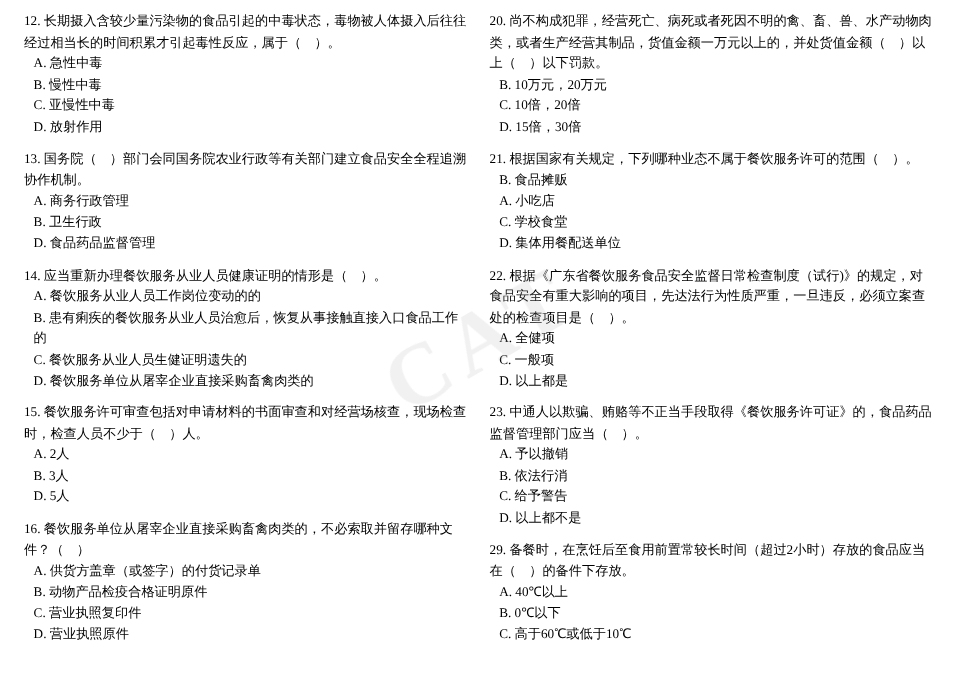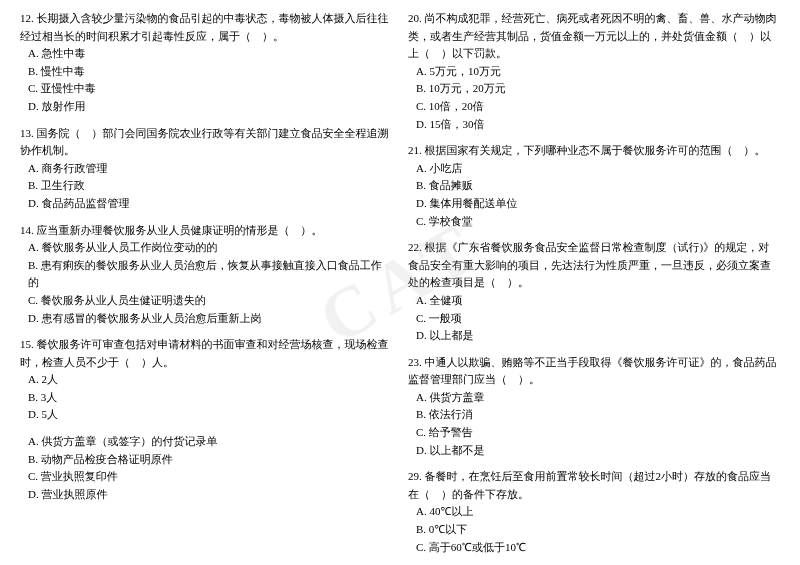--- a/index.html
+++ b/index.html
@@ -78,67 +78,67 @@
         <div class="option">A. 商务行政管理</div>
         <div class="option">B. 卫生行政</div>
         <div class="option">D. 食品药品监督管理</div>
       </div>
 
       <div class="question-block">
         <div class="question-title">14. 应当重新办理餐饮服务从业人员健康证明的情形是（　）。</div>
         <div class="option">A. 餐饮服务从业人员工作岗位变动的的</div>
         <div class="option">B. 患有痢疾的餐饮服务从业人员治愈后，恢复从事接触直接入口食品工作的</div>
         <div class="option">C. 餐饮服务从业人员生健证明遗失的</div>
-        <div class="option">D. 患有感冒的餐饮服务从业人员治愈后重新上岗</div>
+        <div class="option">D. 餐饮服务单位从屠宰企业直接采购畜禽肉类的</div>
       </div>
 
       <div class="question-block">
         <div class="question-title">15. 餐饮服务许可审查包括对申请材料的书面审查和对经营场核查，现场检查时，检查人员不少于（　）人。</div>
         <div class="option">A. 2人</div>
         <div class="option">B. 3人</div>
         <div class="option">D. 5人</div>
       </div>
 
       <div class="question-block">
+        <div class="question-title">16. 餐饮服务单位从屠宰企业直接采购畜禽肉类的，不必索取并留存哪种文件？（　）</div>
         <div class="option">A. 供货方盖章（或签字）的付货记录单</div>
         <div class="option">B. 动物产品检疫合格证明原件</div>
         <div class="option">C. 营业执照复印件</div>
         <div class="option">D. 营业执照原件</div>
       </div>
 
     </div>
 
     <div class="column">
 
       <div class="question-block">
         <div class="question-title">20. 尚不构成犯罪，经营死亡、病死或者死因不明的禽、畜、兽、水产动物肉类，或者生产经营其制品，货值金额一万元以上的，并处货值金额（　）以上（　）以下罚款。</div>
-        <div class="option">A. 5万元，10万元</div>
         <div class="option">B. 10万元，20万元</div>
         <div class="option">C. 10倍，20倍</div>
         <div class="option">D. 15倍，30倍</div>
       </div>
 
       <div class="question-block">
         <div class="question-title">21. 根据国家有关规定，下列哪种业态不属于餐饮服务许可的范围（　）。</div>
+        <div class="option">B. 食品摊贩</div>
         <div class="option">A. 小吃店</div>
-        <div class="option">B. 食品摊贩</div>
+        <div class="option">C. 学校食堂</div>
         <div class="option">D. 集体用餐配送单位</div>
-        <div class="option">C. 学校食堂</div>
       </div>
 
       <div class="question-block">
         <div class="question-title">22. 根据《广东省餐饮服务食品安全监督日常检查制度（试行)》的规定，对食品安全有重大影响的项目，先达法行为性质严重，一旦违反，必须立案查处的检查项目是（　）。</div>
         <div class="option">A. 全健项</div>
         <div class="option">C. 一般项</div>
         <div class="option">D. 以上都是</div>
       </div>
 
       <div class="question-block">
         <div class="question-title">23. 中通人以欺骗、贿赂等不正当手段取得《餐饮服务许可证》的，食品药品监督管理部门应当（　）。</div>
-        <div class="option">A. 供货方盖章</div>
+        <div class="option">A. 予以撤销</div>
         <div class="option">B. 依法行消</div>
         <div class="option">C. 给予警告</div>
         <div class="option">D. 以上都不是</div>
       </div>
 
       <div class="question-block">
         <div class="question-title">29. 备餐时，在烹饪后至食用前置常较长时间（超过2小时）存放的食品应当在（　）的备件下存放。</div>
         <div class="option">A. 40℃以上</div>
         <div class="option">B. 0℃以下</div>
         <div class="option">C. 高于60℃或低于10℃</div>

